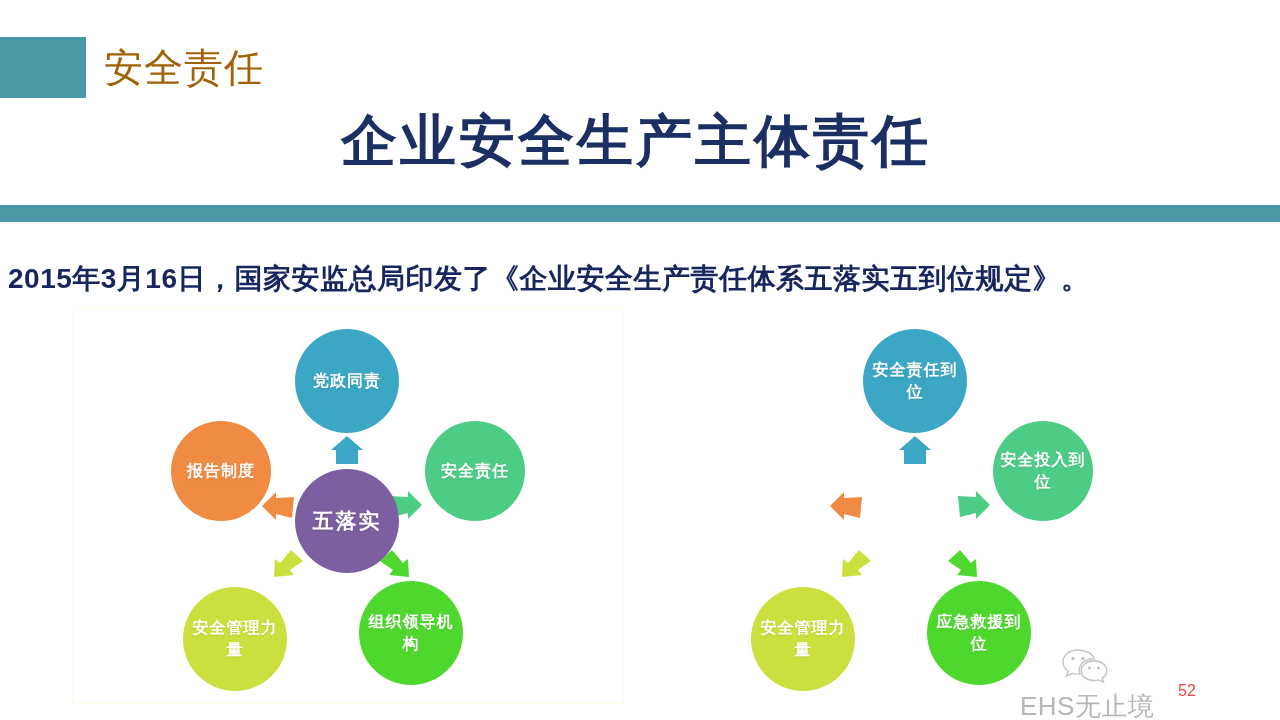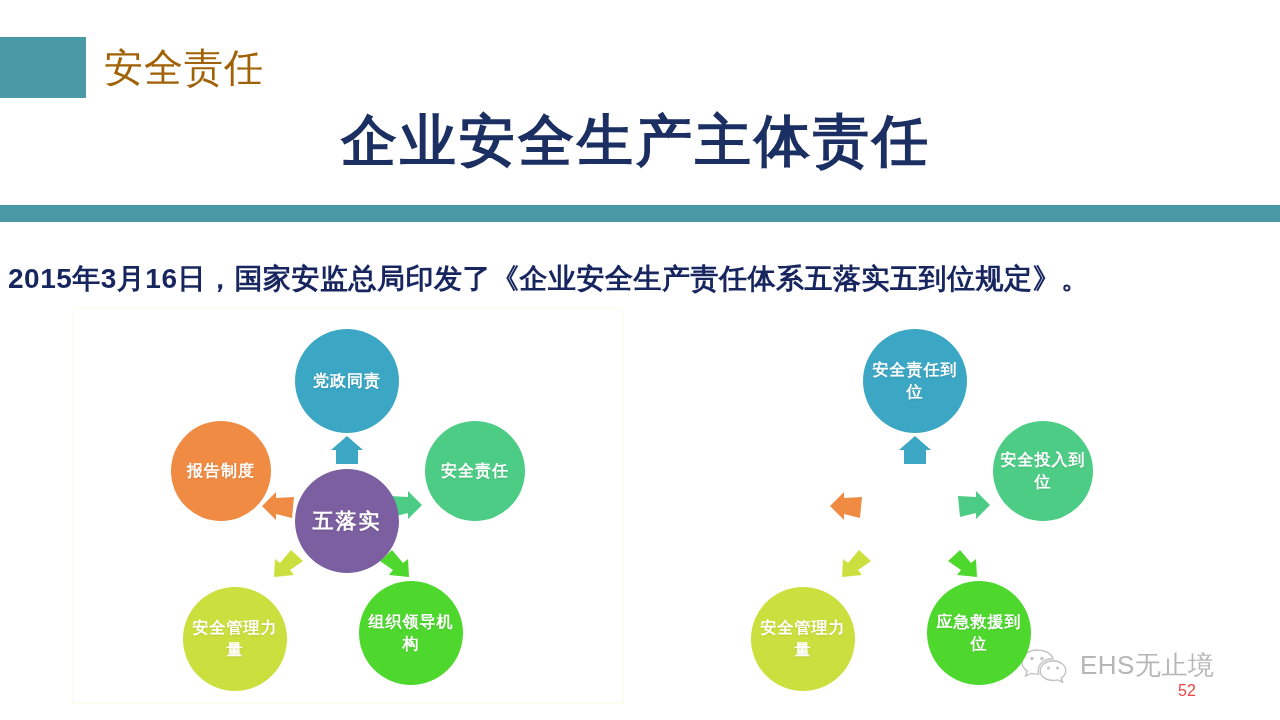--- a/index.html
+++ b/index.html
@@ -124,20 +124,21 @@
 
   
   #watermark {
     position: absolute;
     left: 1020px;
     top: 647px;
     display: flex;
     align-items: center;
     gap: 8px;
     color: #b9b9b9;
+    flex-direction: column;
   }
   #wechat-icon svg { display: block; }
   #watermark-text {
     font-size: 26px;
     line-height: 30px;
     color: #b6b6b6;
     letter-spacing: 0.5px;
     white-space: nowrap;
   }
   #page-number {

